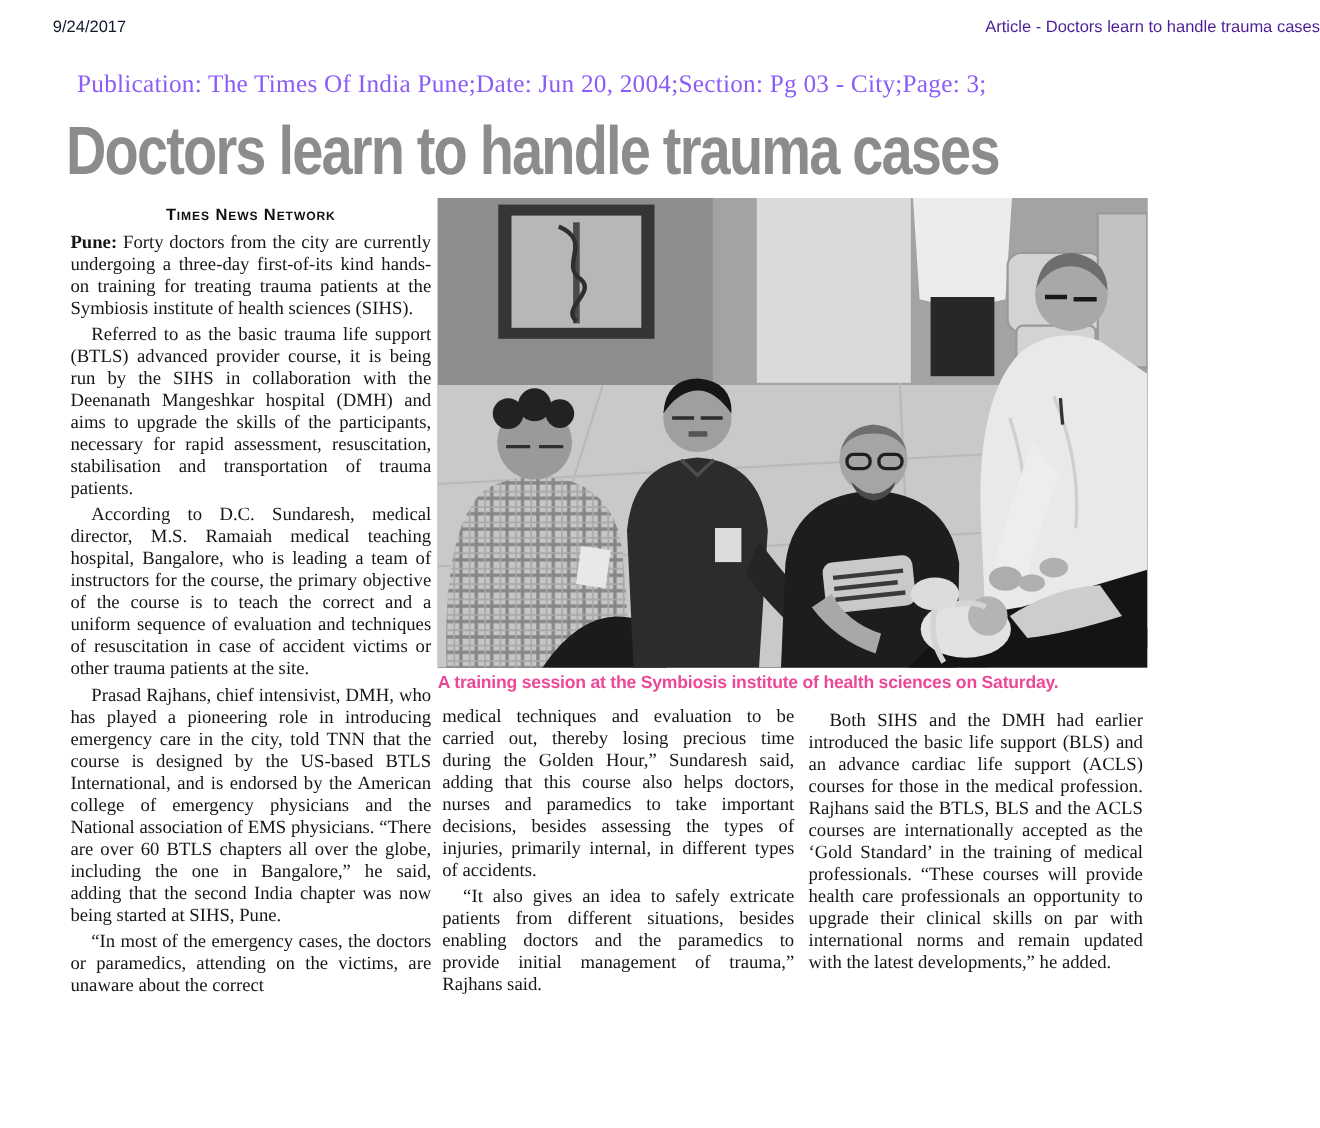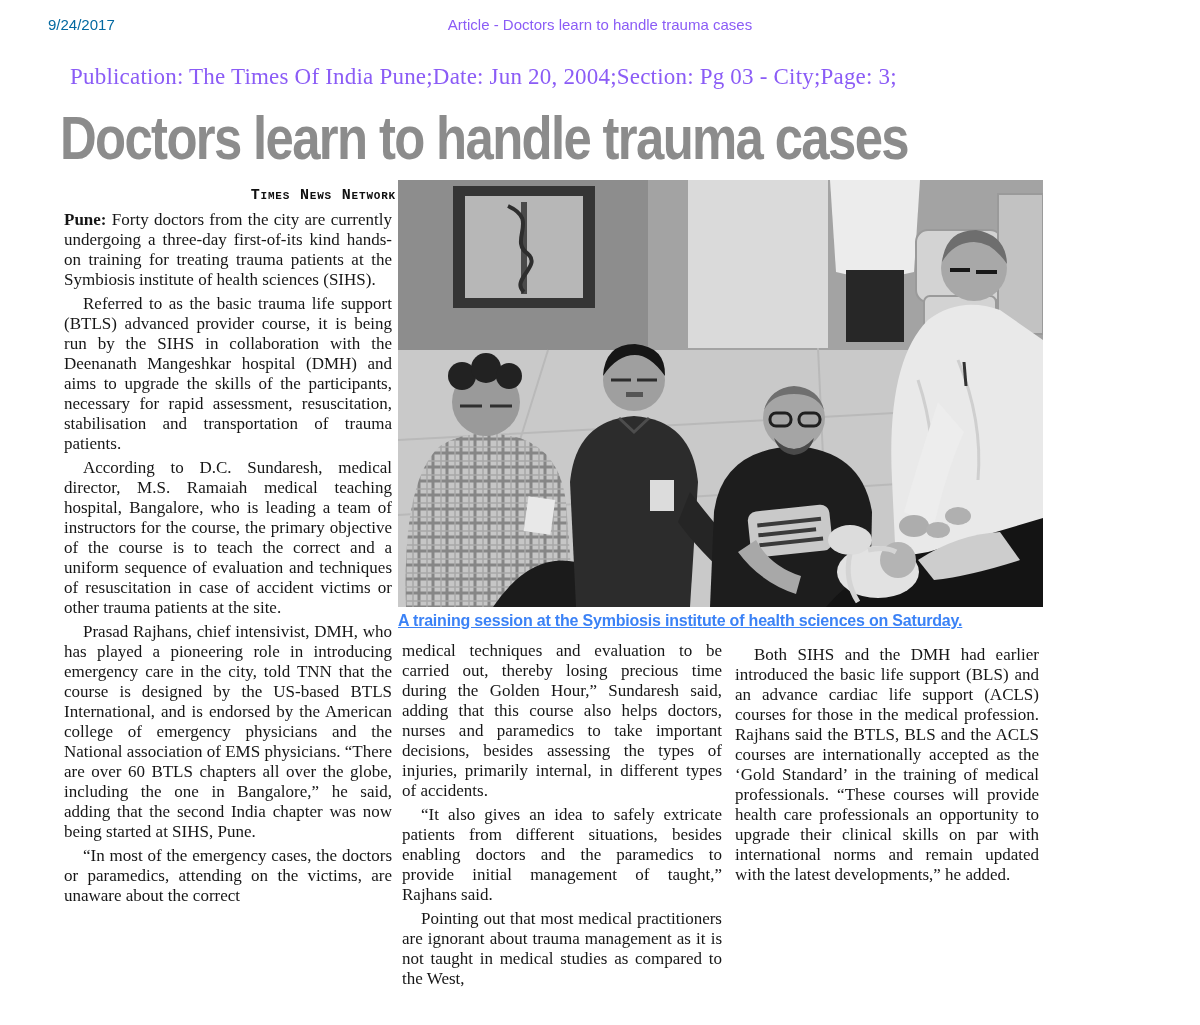--- a/index.html
+++ b/index.html
@@ -1,42 +1,42 @@
 <!DOCTYPE html>
 <html><head>
 <meta charset="utf-8">
 <style>
   html,body{margin:0;padding:0;background:#ffffff;}
   .page{position:relative;width:1200px;height:1025px;background:#fff;overflow:hidden;
         font-family:"Liberation Serif", serif;color:#141414;}
 
-  .print-date{position:absolute;left:48px;top:16px;font:15px "Liberation Sans", sans-serif;color:#0369a1;}
-  .print-title{position:absolute;left:0;right:0;top:16px;text-align:center;
-        font:15px "Liberation Sans", sans-serif;color:#8b5cf6;}
+  .print-date{position:absolute;left:48px;top:16px;font:15px "Liberation Sans", sans-serif;color:#0f172a;}
+  .print-title{position:absolute;left:0;right:0;top:16px;text-align:right;
+        font:15px "Liberation Sans", sans-serif;color:#4c1d95;}
 
   .meta-line{position:absolute;left:70px;top:64px;font-size:23px;letter-spacing:.2px;
         font-family:"Liberation Serif", serif;color:#8b5cf6;white-space:nowrap;}
 
   .logo{position:absolute;left:1046px;top:54px;width:104px;text-align:center;}
   .logo-label{font:bold 13px "Liberation Sans", sans-serif;color:#1c1c1c;margin-top:1px;letter-spacing:-.2px;}
 
   .headline{position:absolute;left:60px;top:102px;margin:0;white-space:nowrap;
         font-family:"Liberation Sans", sans-serif;font-weight:bold;font-size:62px;
         letter-spacing:-2px;color:#8c8c8c;transform:scaleX(.82);transform-origin:left top;}
 
-  .byline{position:absolute;left:60px;top:187px;width:336px;text-align:right;
-        font-family:Liberation Mono, monospace;font-weight:bold;font-size:15px;
+  .byline{position:absolute;left:60px;top:187px;width:336px;text-align:center;
+        font-family:Liberation Sans, sans-serif;font-weight:bold;font-size:15px;
         font-variant:small-caps;letter-spacing:.8px;color:#101010;}
 
   .photo-credit{position:absolute;left:398px;top:166px;width:645px;text-align:right;
         font:11px "Liberation Sans", sans-serif;color:#333;}
   .photo{position:absolute;left:398px;top:180px;width:645px;height:427px;background:#202020;}
   .photo svg{display:block;}
   .caption{position:absolute;left:398px;top:612px;width:652px;
-        font:bold 16px "Liberation Sans", sans-serif;letter-spacing:-.2px;color:#3b82f6;text-decoration:underline;}
+        font:bold 16px "Liberation Sans", sans-serif;letter-spacing:-.2px;color:#ec4899;}
 
   .col{position:absolute;font-size:17px;line-height:20px;text-align:justify;color:#161616;}
   .col1{left:60px;top:206px;width:336px;}
   .col2{left:398px;top:637px;width:328px;}
   .col3{left:731px;top:641px;width:312px;}
   .para{margin:4px;}
   .para.indent{text-indent:19px;}
   .lead{font-weight:bold;}
 </style>
 </head>
@@ -160,21 +160,20 @@
   <div class="col col1">
     <p class="para"><b class="lead">Pune:</b> <span>Forty doctors from the city are currently undergoing a three-day first-of-its kind hands-on training for treating trauma patients at the Symbiosis institute of health sciences (SIHS).</span></p>
     <p class="para indent">Referred to as the basic trauma life support (BTLS) advanced provider course, it is being run by the SIHS in collaboration with the Deenanath Mangeshkar hospital (DMH) and aims to upgrade the skills of the participants, necessary for rapid assessment, resuscitation, stabilisation and transportation of trauma patients.</p>
     <p class="para indent">According to D.C. Sundaresh, medical director, M.S. Ramaiah medical teaching hospital, Bangalore, who is leading a team of instructors for the course, the primary objective of the course is to teach the correct and a uniform sequence of evaluation and techniques of resuscitation in case of accident victims or other trauma patients at the site.</p>
     <p class="para indent">Prasad Rajhans, chief intensivist, DMH, who has played a pioneering role in introducing emergency care in the city, told TNN that the course is designed by the US-based BTLS International, and is endorsed by the American college of emergency physicians and the National association of EMS physicians. “There are over 60 BTLS chapters all over the globe, including the one in Bangalore,” he said, adding that the second India chapter was now being started at SIHS, Pune.</p>
     <p class="para indent">“In most of the emergency cases, the doctors or paramedics, attending on the victims, are unaware about the correct</p>
   </div>
 
   <div class="col col2">
     <p class="para">medical techniques and evaluation to be carried out, thereby losing precious time during the Golden Hour,” Sundaresh said, adding that this course also helps doctors, nurses and paramedics to take important decisions, besides assessing the types of injuries, primarily internal, in different types of accidents.</p>
-    <p class="para indent">“It also gives an idea to safely extricate patients from different situations, besides enabling doctors and the paramedics to provide initial management of taught,” Rajhans said.</p>
-    <p class="para indent">Pointing out that most medical practitioners are ignorant about trauma management as it is not taught in medical studies as compared to the West,</p>
+    <p class="para indent">“It also gives an idea to safely extricate patients from different situations, besides enabling doctors and the paramedics to provide initial management of trauma,” Rajhans said.</p>
   </div>
 
   <div class="col col3">
     <p class="para indent">Both SIHS and the DMH had earlier introduced the basic life support (BLS) and an advance cardiac life support (ACLS) courses for those in the medical profession. Rajhans said the BTLS, BLS and the ACLS courses are internationally accepted as the ‘Gold Standard’ in the training of medical professionals. “These courses will provide health care professionals an opportunity to upgrade their clinical skills on par with international norms and remain updated with the latest developments,” he added.</p>
   </div>
 
 </div>
 
 </body></html>

